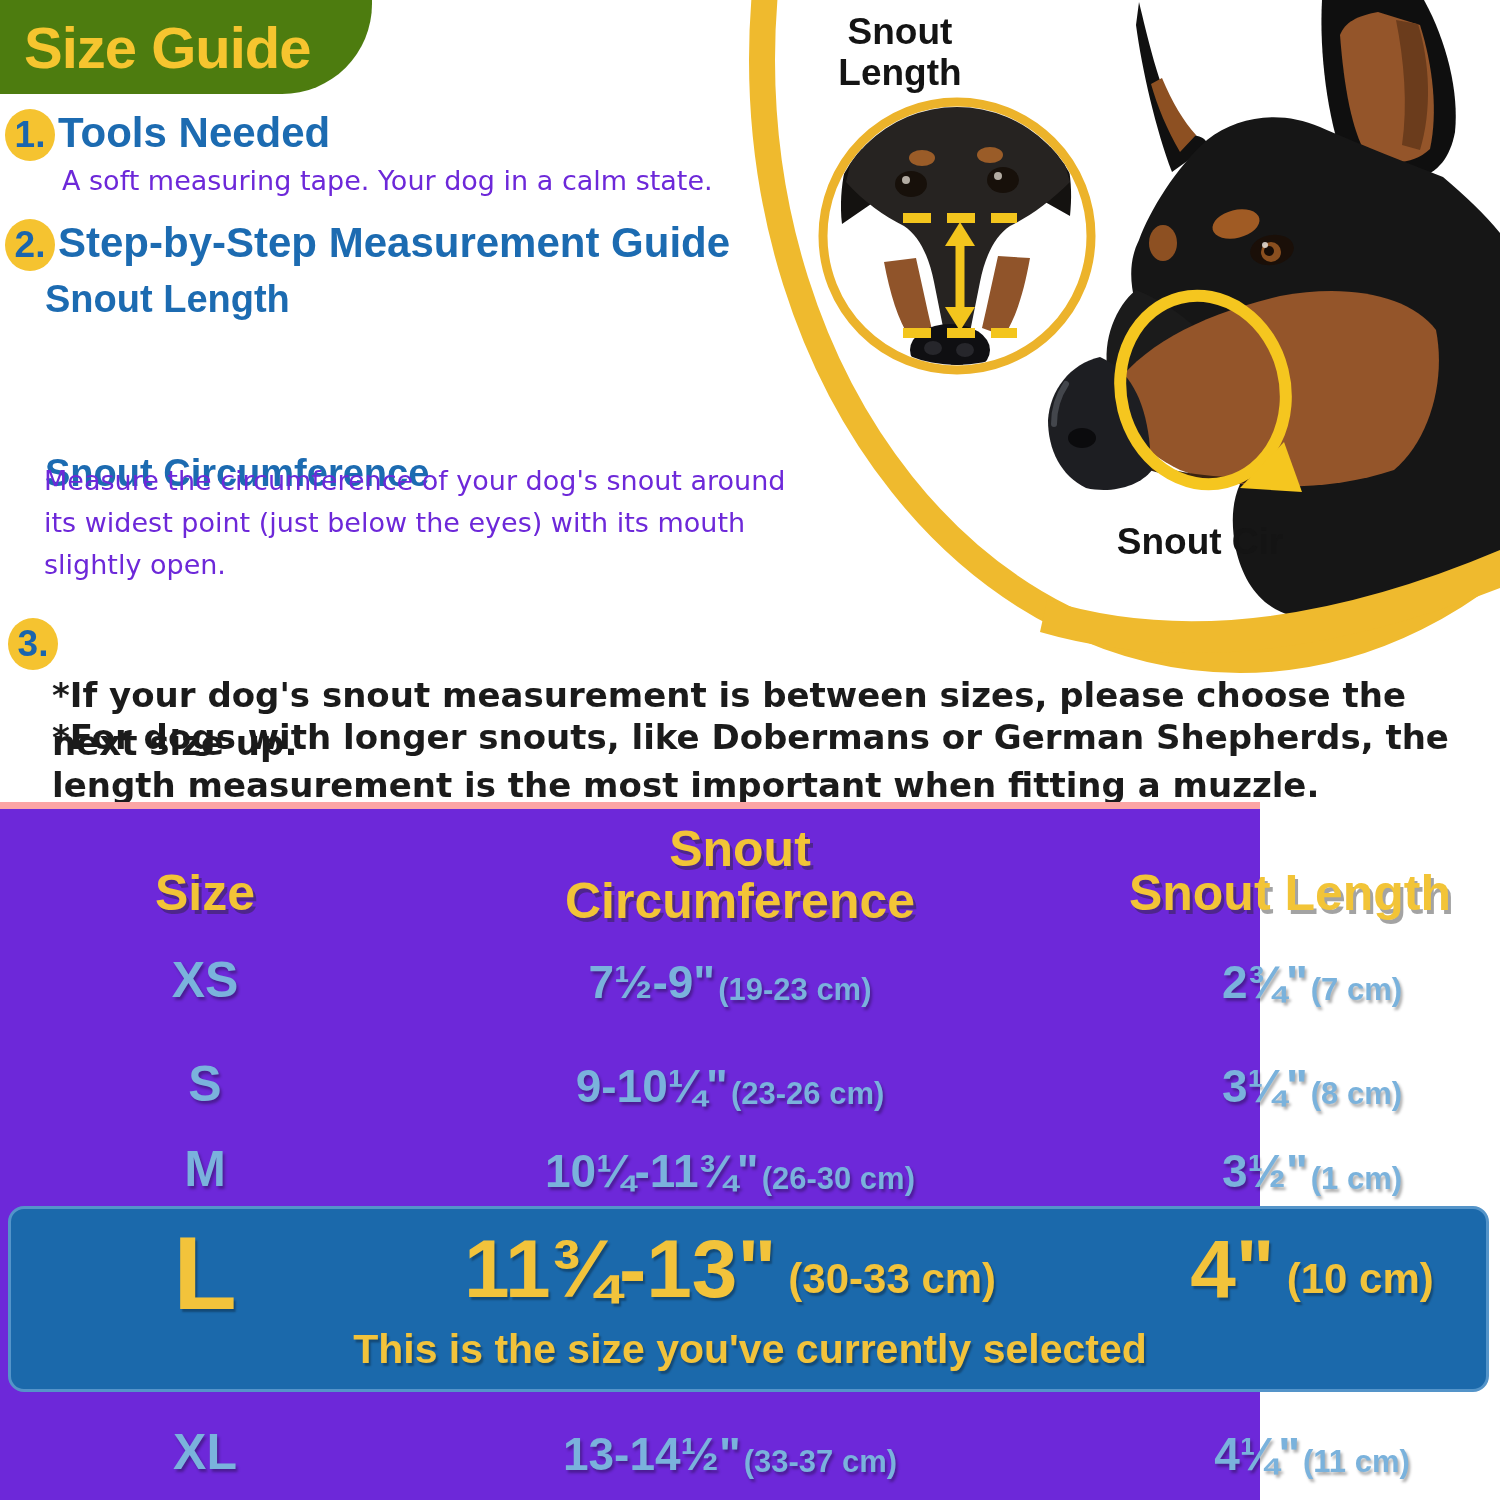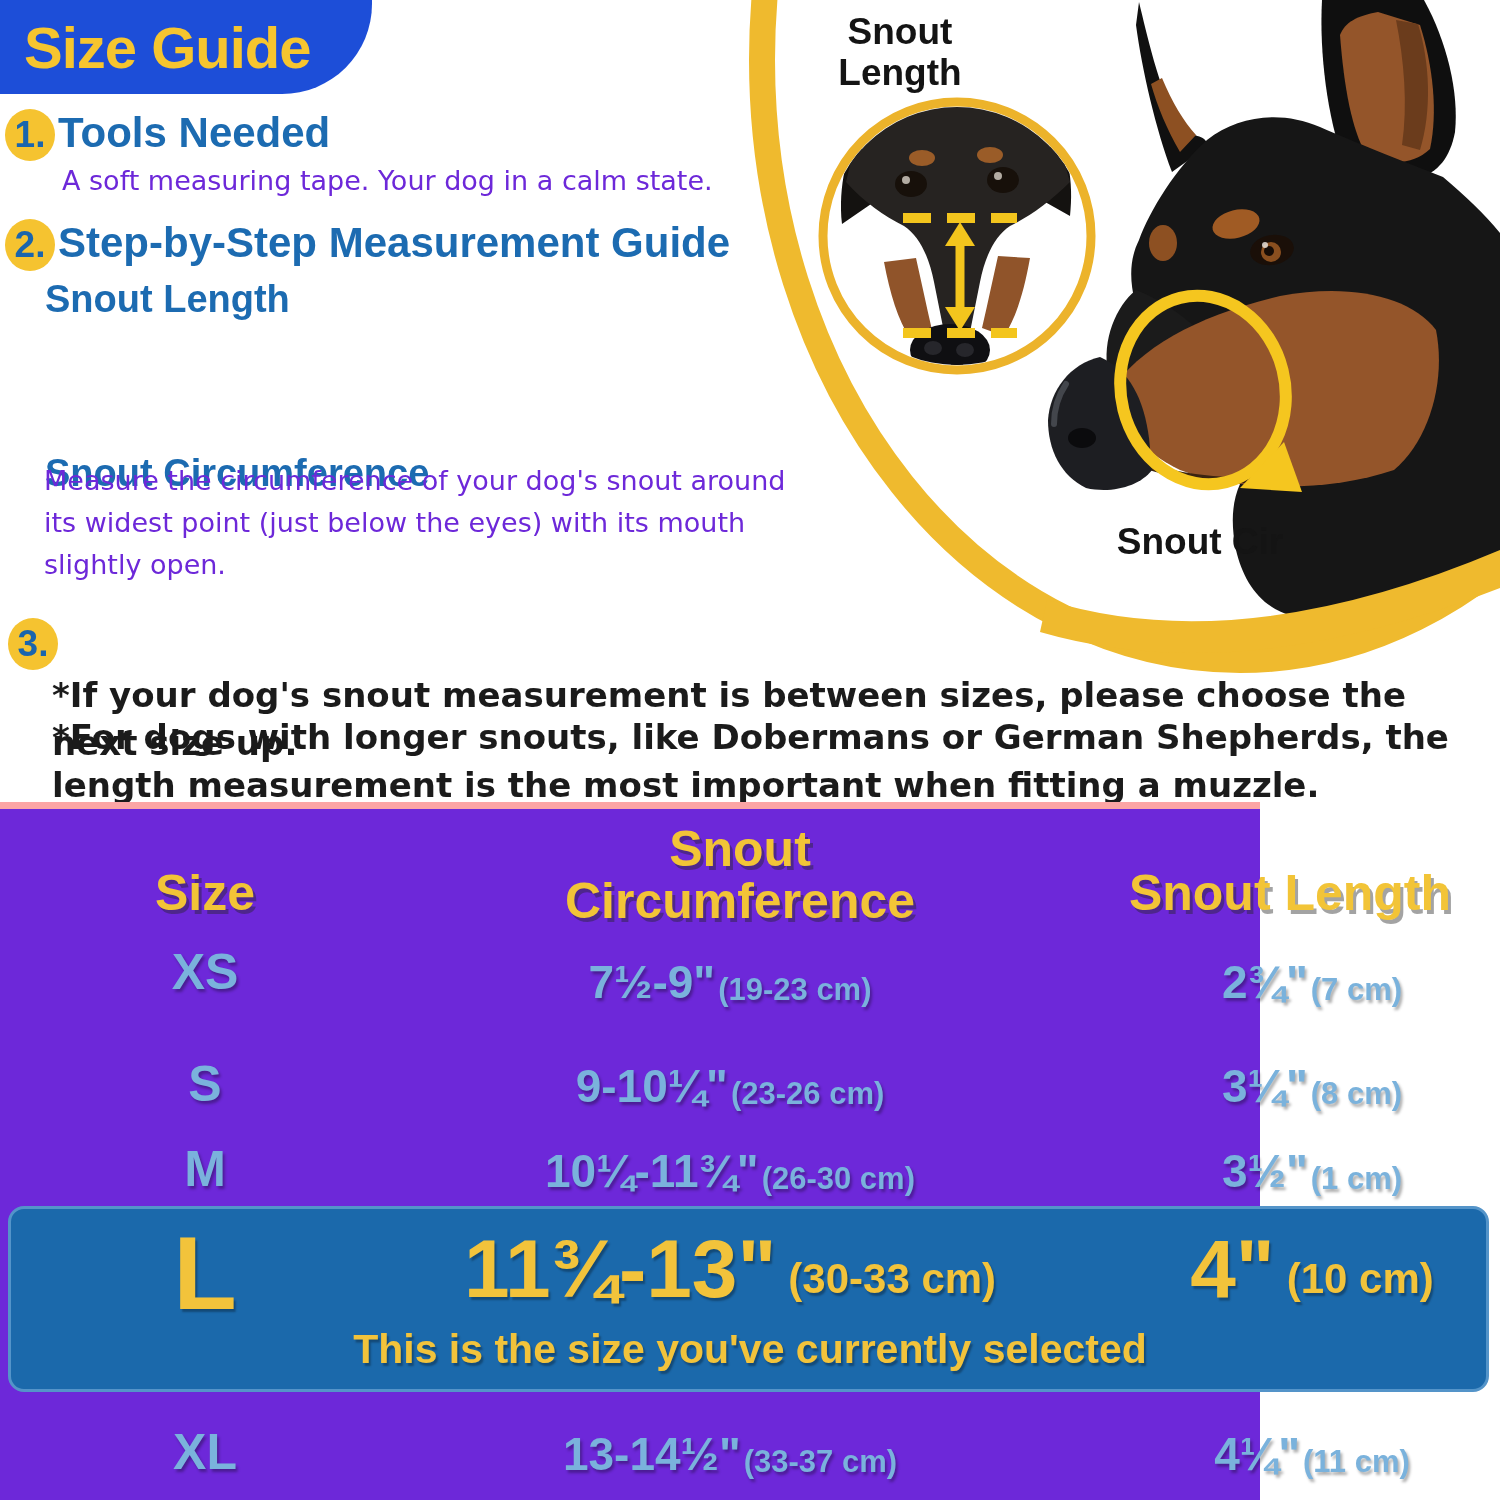--- a/index.html
+++ b/index.html
@@ -1,20 +1,20 @@
 <!DOCTYPE html>
 <html><head>
 <meta charset="utf-8">
 <style>
   html,body{margin:0;padding:0;}
   .page{position:relative;width:1500px;height:1500px;background:#ffffff;overflow:hidden;
         font-family:"DejaVu Sans","Liberation Sans",sans-serif;}
   
   .top-section{position:absolute;left:0;top:0;width:1500px;height:802px;background:#fff;}
-  .banner{position:absolute;left:0;top:0;width:372px;height:94px;background:#1d4ed8;
+  .banner{position:absolute;left:0;top:0;width:372px;height:94px;background:#4d7c0f;
           border-radius:0 0 90px 0;display:flex;align-items:center;padding-left:24px;box-sizing:border-box;}
   .banner-title{font-family:"Liberation Sans",sans-serif;font-weight:bold;font-size:58px;
                 color:#f6c52f;letter-spacing:-1px;white-space:nowrap;}
   .badge{position:absolute;width:50px;height:52px;background:#f5c330;border-radius:50%;
          display:flex;align-items:center;justify-content:center;
          font-family:"Liberation Sans",sans-serif;font-weight:bold;font-size:37px;color:#1a65ad;}
   .step-heading{position:absolute;font-family:"Liberation Sans",sans-serif;font-weight:bold;
                 font-size:42px;color:#1c6bb1;white-space:nowrap;}
   .sub-heading{position:absolute;font-family:"Liberation Sans",sans-serif;font-weight:bold;
                font-size:38px;color:#1c6bb1;white-space:nowrap;}
@@ -161,21 +161,21 @@
     <div class="photo-label" style="left:1110px;top:522px;width:180px;">Snout Cir</div>
   </div>
 
   <div class="table-section">
 
     <div class="th" style="position:absolute;left:60px;top:58px;width:290px;">Size</div>
     <div class="th" style="position:absolute;left:520px;top:14px;width:440px;">Snout Circumference</div>
     <div class="th" style="position:absolute;left:1040px;top:58px;width:500px;">Snout Length</div>
 
     <div>
-      <div class="trow-cell size-txt" style="left:60px;top:134px;width:290px;">XS</div>
+      <div class="trow-cell size-txt" style="left:60px;top:142px;width:290px;">XS</div>
       <div class="trow-cell" style="left:420px;top:146px;width:620px;">
         <span class="vmain">7½-9"</span><span class="vcm">(19-23 cm)</span>
       </div>
       <div class="trow-cell" style="left:1072px;top:146px;width:480px;">
         <span class="vmain">2¾"</span><span class="vcm">(7 cm)</span>
       </div>
     </div>
 
     <div>
       <div class="trow-cell size-txt" style="left:60px;top:246px;width:290px;">S</div>

